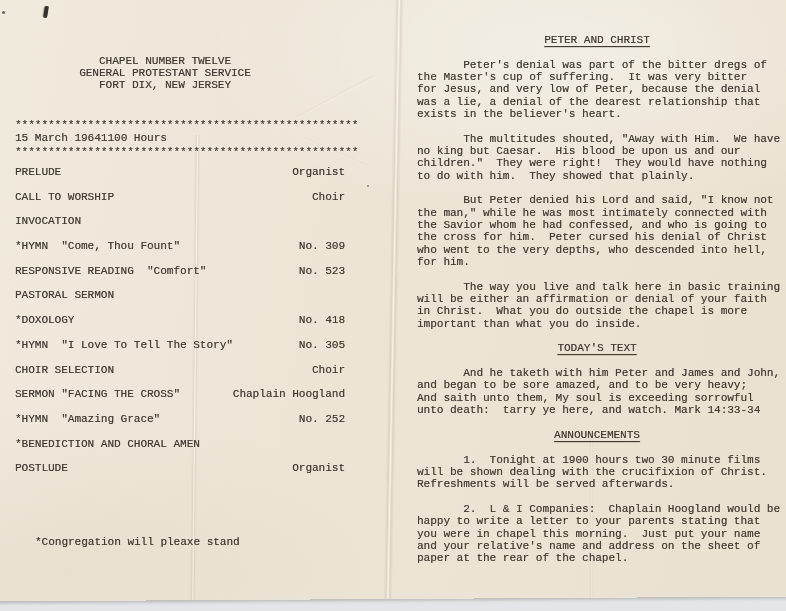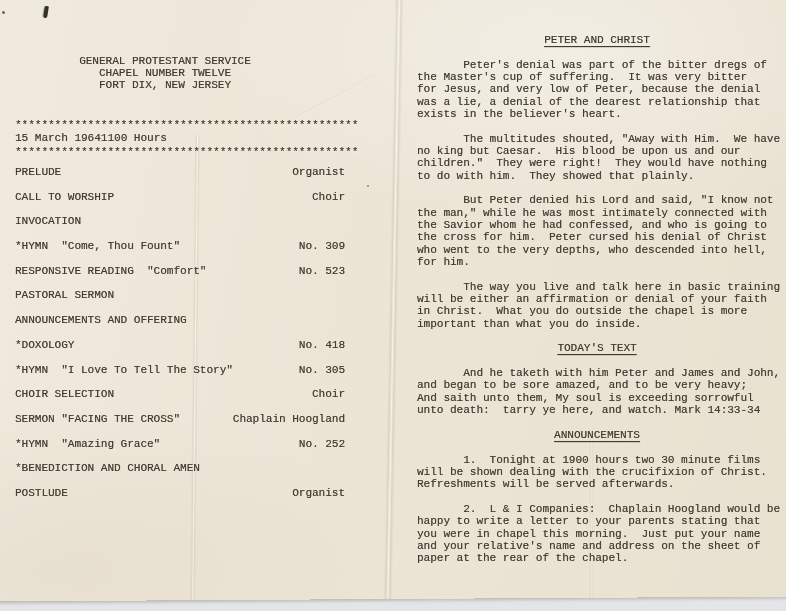--- a/index.html
+++ b/index.html
@@ -86,22 +86,22 @@
   <div class="crease crease-center"></div>
   <div class="crease crease-right"></div>
   <div class="crease wrinkle-a"></div>
   <div class="crease wrinkle-b"></div>
   <div class="ink-mark"></div>
   <div class="edge-dot"></div>
   <div class="speck"></div>
 
   <div class="lcol txt">
     <div class="lheader">
+      <div>CHAPEL NUMBER TWELVE</div>
       <div>GENERAL PROTESTANT SERVICE</div>
-      <div>CHAPEL NUMBER TWELVE</div>
       <div>FORT DIX, NEW JERSEY</div>
     </div>
 
     <div class="starsblock">
       <div class="stars-row">****************************************************</div>
       <div class="date-row">
         <span>15 March 1964</span>
         <span>1100 Hours</span>
       </div>
       <div class="stars-row">****************************************************</div>
@@ -126,24 +126,20 @@
         </div>
       <div class="prow">
           <span>RESPONSIVE READING  "Comfort"</span>
           <span>No. 523</span>
         </div>
       <div class="prow">
           <span>PASTORAL SERMON</span>
           <span></span>
         </div>
       <div class="prow">
-          <span>ANNOUNCEMENTS AND OFFERING</span>
-          <span></span>
-        </div>
-      <div class="prow">
           <span>*DOXOLOGY</span>
           <span>No. 418</span>
         </div>
       <div class="prow">
           <span>*HYMN  "I Love To Tell The Story"</span>
           <span>No. 305</span>
         </div>
       <div class="prow">
           <span>CHOIR SELECTION</span>
           <span>Choir</span>
@@ -159,20 +155,21 @@
       <div class="prow">
           <span>*BENEDICTION AND CHORAL AMEN</span>
           <span></span>
         </div>
       <div class="prow">
           <span>POSTLUDE</span>
           <span>Organist</span>
         </div>
     </div>
 
+    <div class="footnote">*Congregation will pleaxe stand</div>
   </div>
 
   <div class="rcol txt">
     <h2 class="first">PETER AND CHRIST</h2>
     <p>       Peter's denial was part of the bitter dregs of
 the Master's cup of suffering.  It was very bitter
 for Jesus, and very low of Peter, because the denial
 was a lie, a denial of the dearest relationship that
 exists in the believer's heart.</p>
     <p>       The multitudes shouted, "Away with Him.  We have

